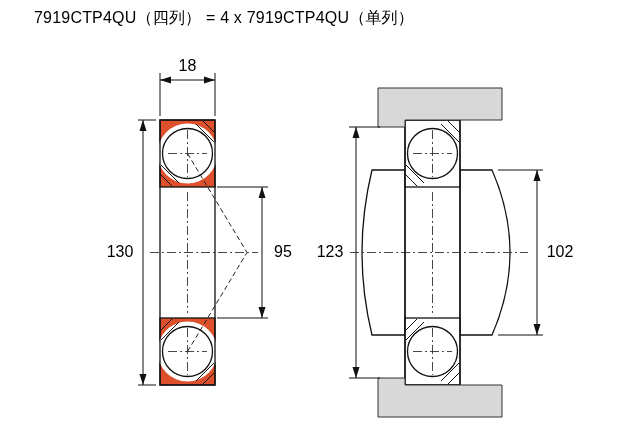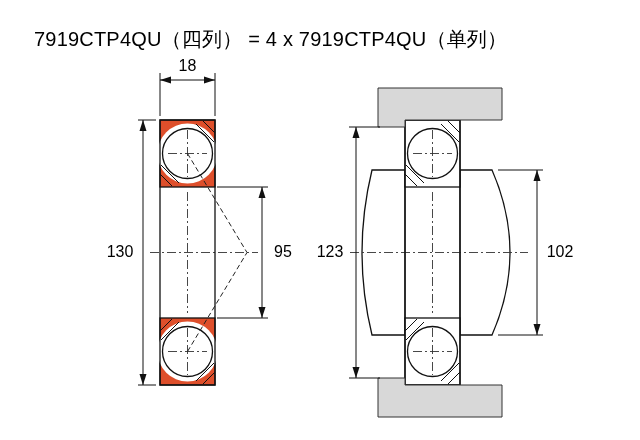--- a/index.html
+++ b/index.html
@@ -1,18 +1,18 @@
 <!DOCTYPE html>
 <html><head>
 <meta charset="utf-8">
 <style>
   html,body { margin:0; padding:0; background:#ffffff; }
   body { width:640px; height:440px; position:relative; overflow:hidden;
          font-family:"Liberation Sans", sans-serif; }
-  .title { position:absolute; left:34px; top:26px; font-size:20px; color:#000;
+  .title { position:absolute; left:34px; top:8px; font-size:16px; color:#000;
            white-space:nowrap; letter-spacing:0.2px; }
   svg { position:absolute; left:0; top:0; }
   .ol   { stroke:#111; stroke-width:1.3; }
   .ol2  { stroke:#333; stroke-width:1; }
   .thin { stroke:#111; stroke-width:1; }
   .cl   { stroke:#333; stroke-width:0.9; stroke-dasharray:9 3 2 3; fill:none; }
   .dash { stroke:#222; stroke-width:1; stroke-dasharray:5 3; }
   .dim  { stroke:#111; stroke-width:1; }
   text.dimtxt { font-family:"Liberation Sans", sans-serif; font-size:16px;
                 fill:#000; text-anchor:middle; }

